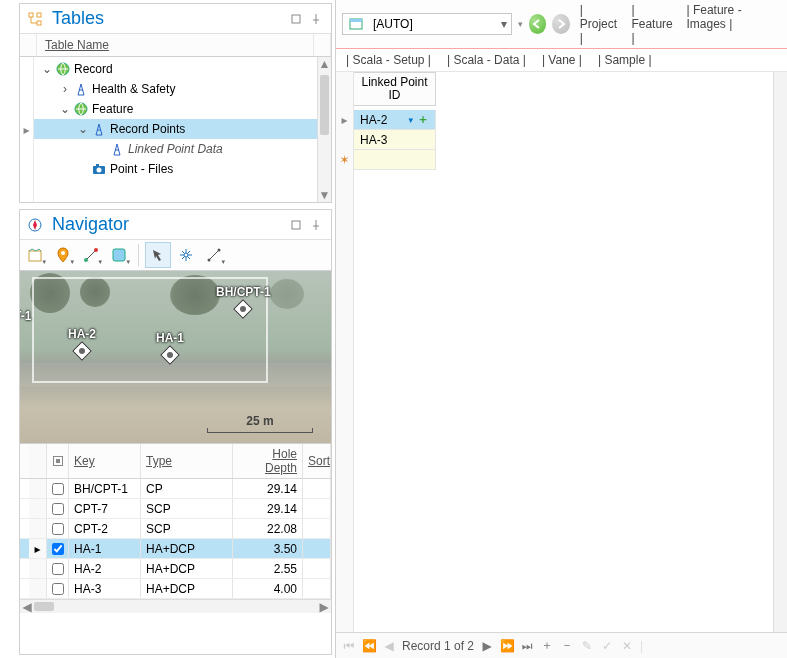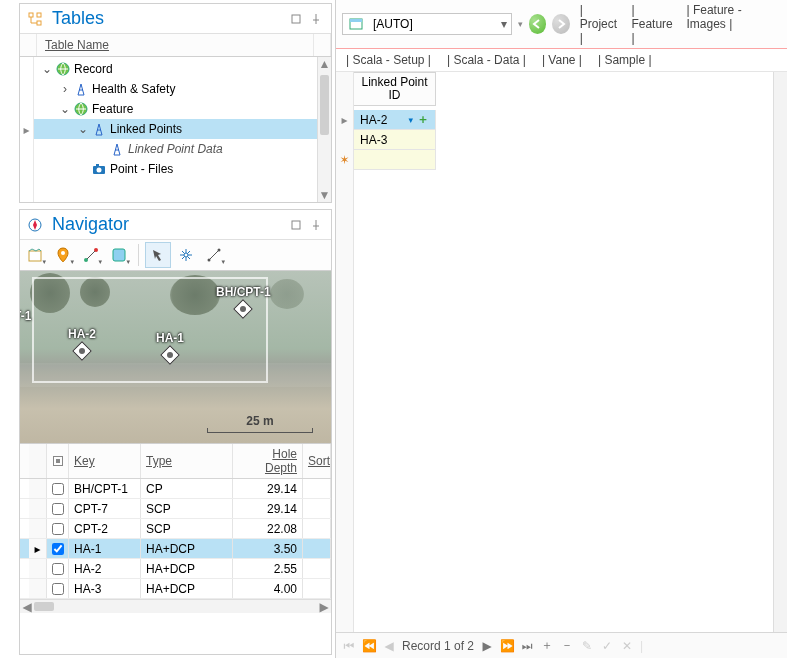--- a/index.html
+++ b/index.html
@@ -164,21 +164,21 @@
                 </span>
                 <span>Feature</span>
               </div>
               <div class="tree-row selected" style="padding-left: 42px;">
                 <span class="exp">⌄</span>
                 <span class="icon">
                   <svg width="14" height="14">
                     <path d="M4 13h6M7 2L4 13M7 2l3 11M5 8h4" stroke="#2864c8" fill="none"></path>
                   </svg>
                 </span>
-                <span>Linked Points</span>
+                <span>Record Points</span>
               </div>
               <div class="tree-row italic" style="padding-left: 60px;">
                 <span class="exp"></span>
                 <span class="icon">
                   <svg width="14" height="14">
                     <path d="M4 13h6M7 2L4 13M7 2l3 11M5 8h4" stroke="#2864c8" fill="none"></path>
                   </svg>
                 </span>
                 <span>Linked Point Data</span>
               </div>

